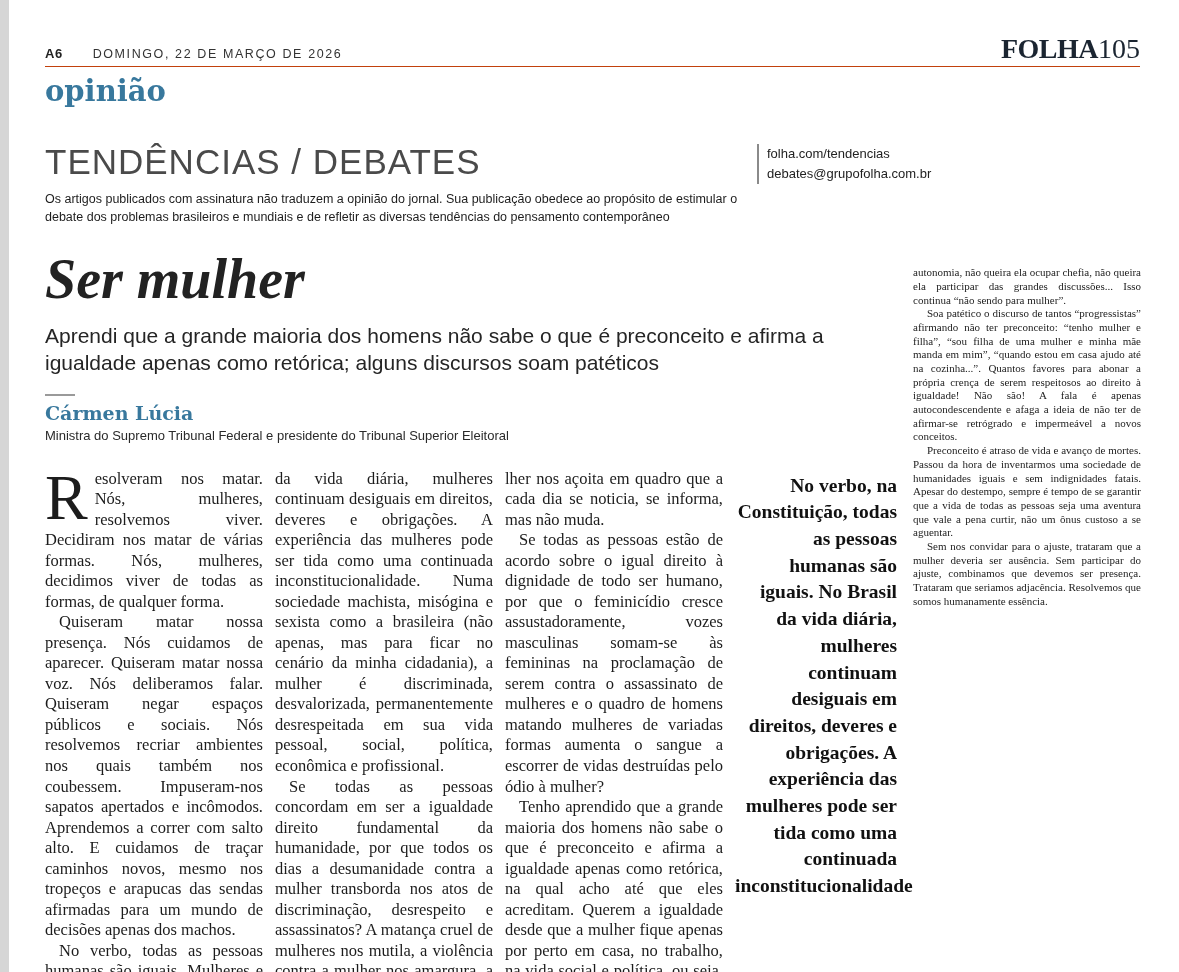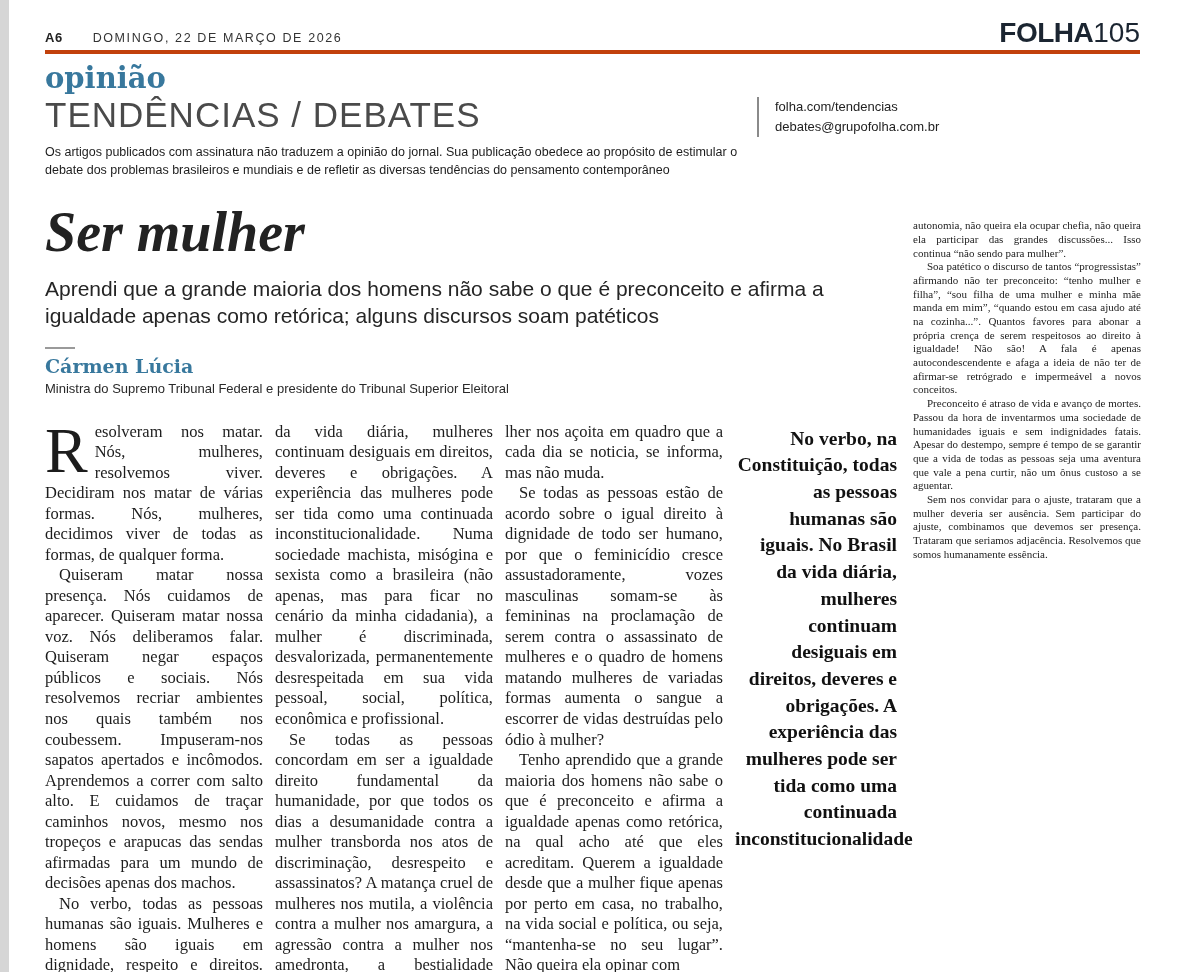--- a/index.html
+++ b/index.html
@@ -13,58 +13,58 @@
     color:#1f1f1f;
   }
   .scan-edge {
     position:absolute; left:0; top:0; bottom:0; width:9px;
     background:#d6d6d6;
   }
   .content { padding:0 39px 0 45px; }
 
   
   .topbar {
-    margin-top:20px;
+    margin-top:36px;
     display:flex; align-items:flex-end;
-    border-bottom:4px solid #c2410c;
+    border-bottom:1px solid #c2410c;
     padding-bottom:5px;
   }
   .pagenum {
     font-family:"Liberation Sans", sans-serif;
     font-weight:bold; font-size:13px; color:#222;
     margin-right:30px; letter-spacing:.5px;
   }
   .date {
     font-family:"Liberation Sans", sans-serif;
     font-size:12.5px; color:#333; letter-spacing:1.6px;
   }
   .logo {
     margin-left:auto;
-    font-family:Liberation Sans, sans-serif;
+    font-family:Liberation Serif, serif;
     font-weight:bold; font-size:28px; color:#1b2531;
     letter-spacing:-.5px; line-height:.9;
   }
   .logo .logo-num { font-weight:normal; letter-spacing:0; }
 
   .section-title {
     margin-top:7px;
     font-family:"DejaVu Serif", serif;
     font-weight:bold; font-size:29px; color:#38789d;
   }
 
   
-  .tend-row { position:relative; }
+  .tend-row { position:relative; margin-top:34px; }
   .tend-title {
     font-family:"Liberation Sans", sans-serif;
     font-weight:normal; font-size:35px; color:#4a4a4a;
     letter-spacing:1px;
   }
   .contact {
     position:absolute; left:712px; top:2px;
-    border-left:2px solid #8a8a8a; padding-left:16px;
+    border-left:2px solid #8a8a8a; padding-left:8px;
     font-family:"Liberation Sans", sans-serif;
     font-size:13px; line-height:1.55; color:#222;
   }
   .disclaimer {
     margin-top:9px; width:705px;
     font-family:"Liberation Sans", sans-serif;
     font-size:12.5px; line-height:1.4; color:#1d1d1d;
   }
 
   

